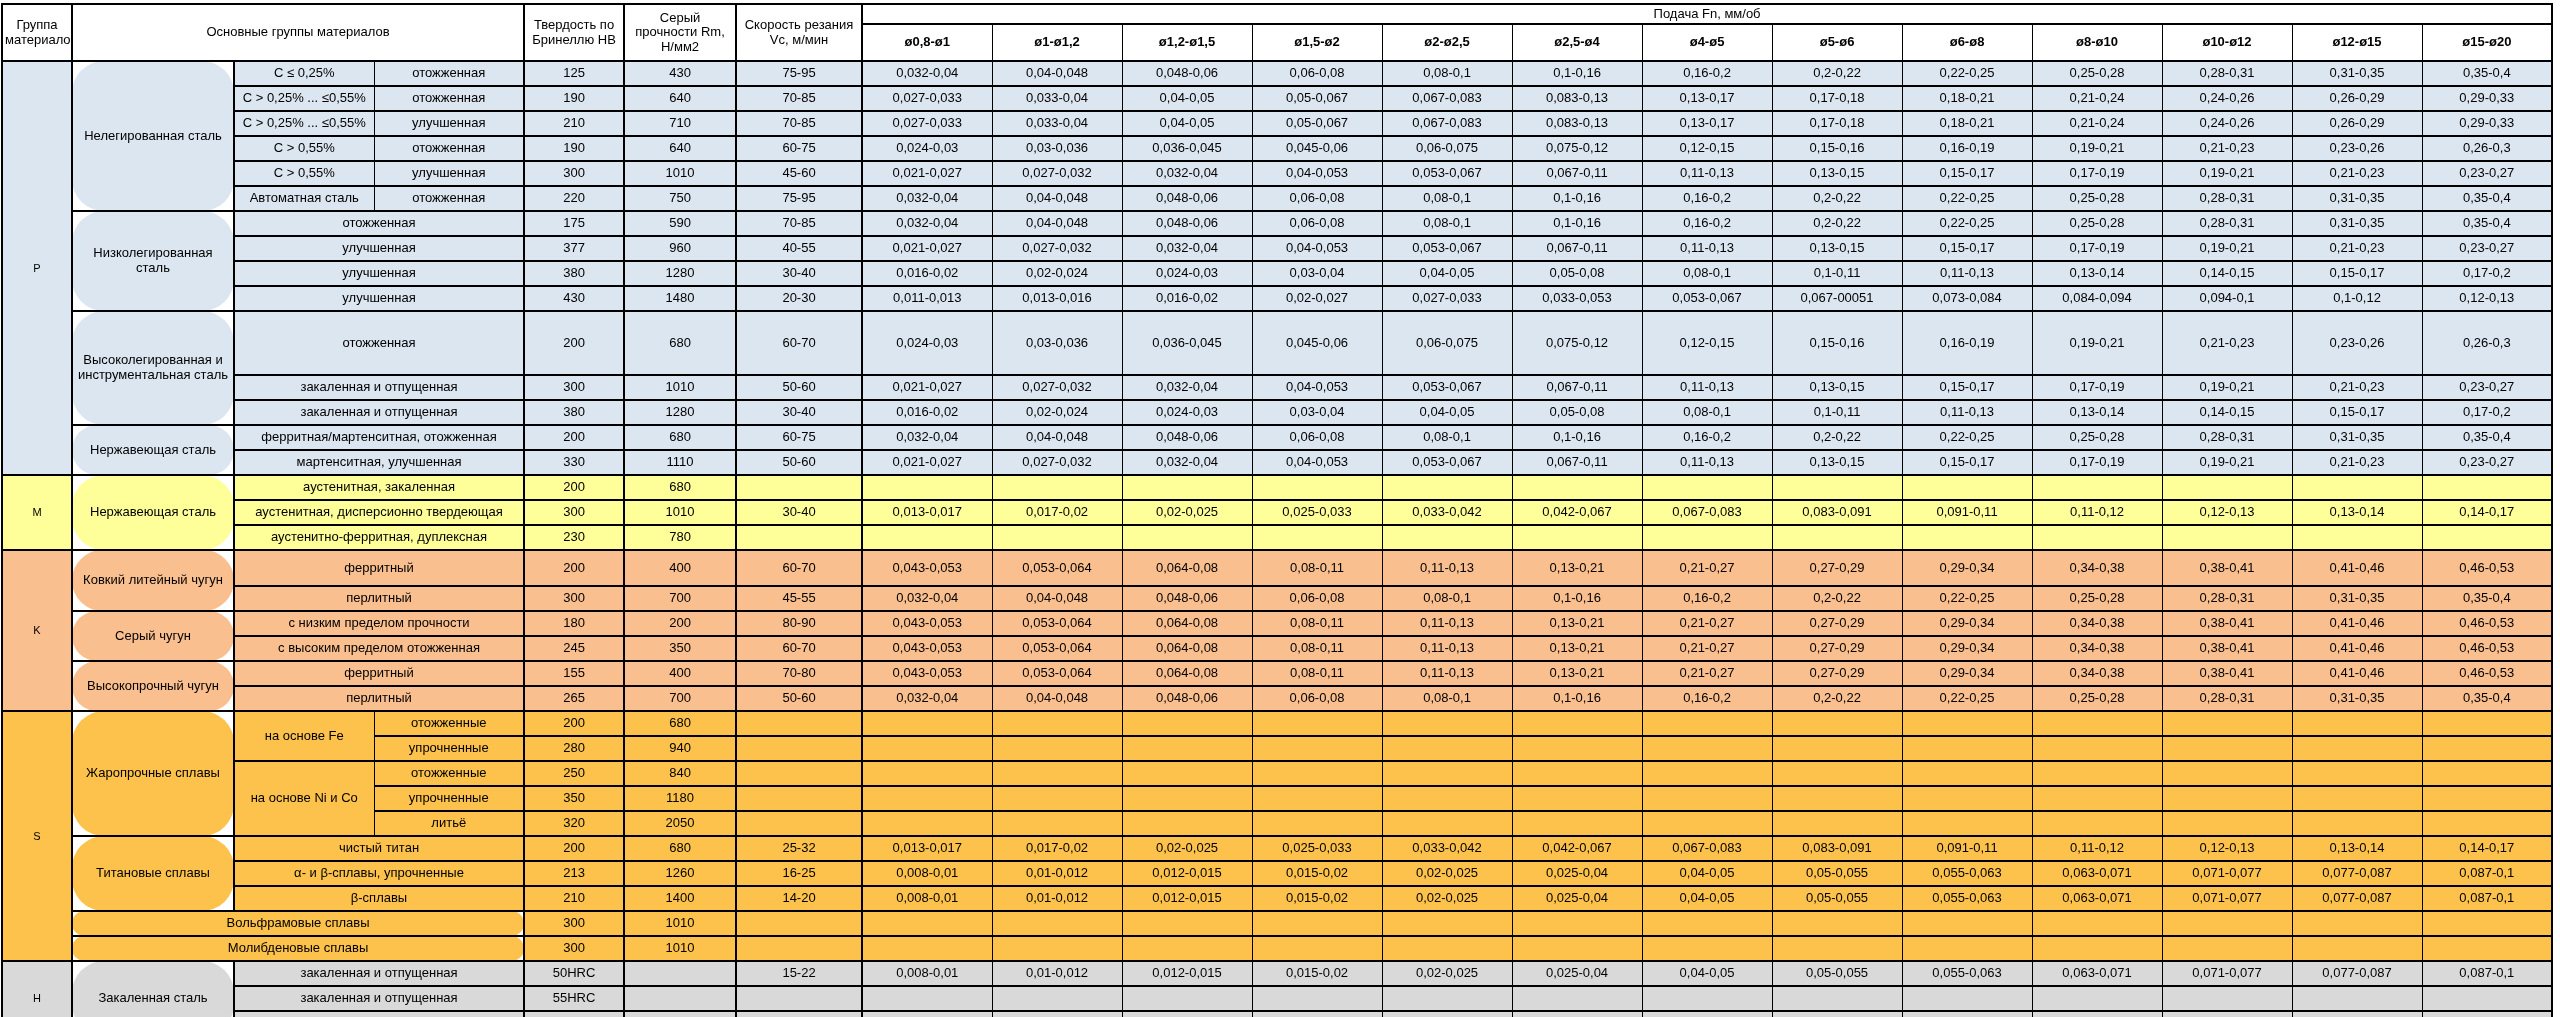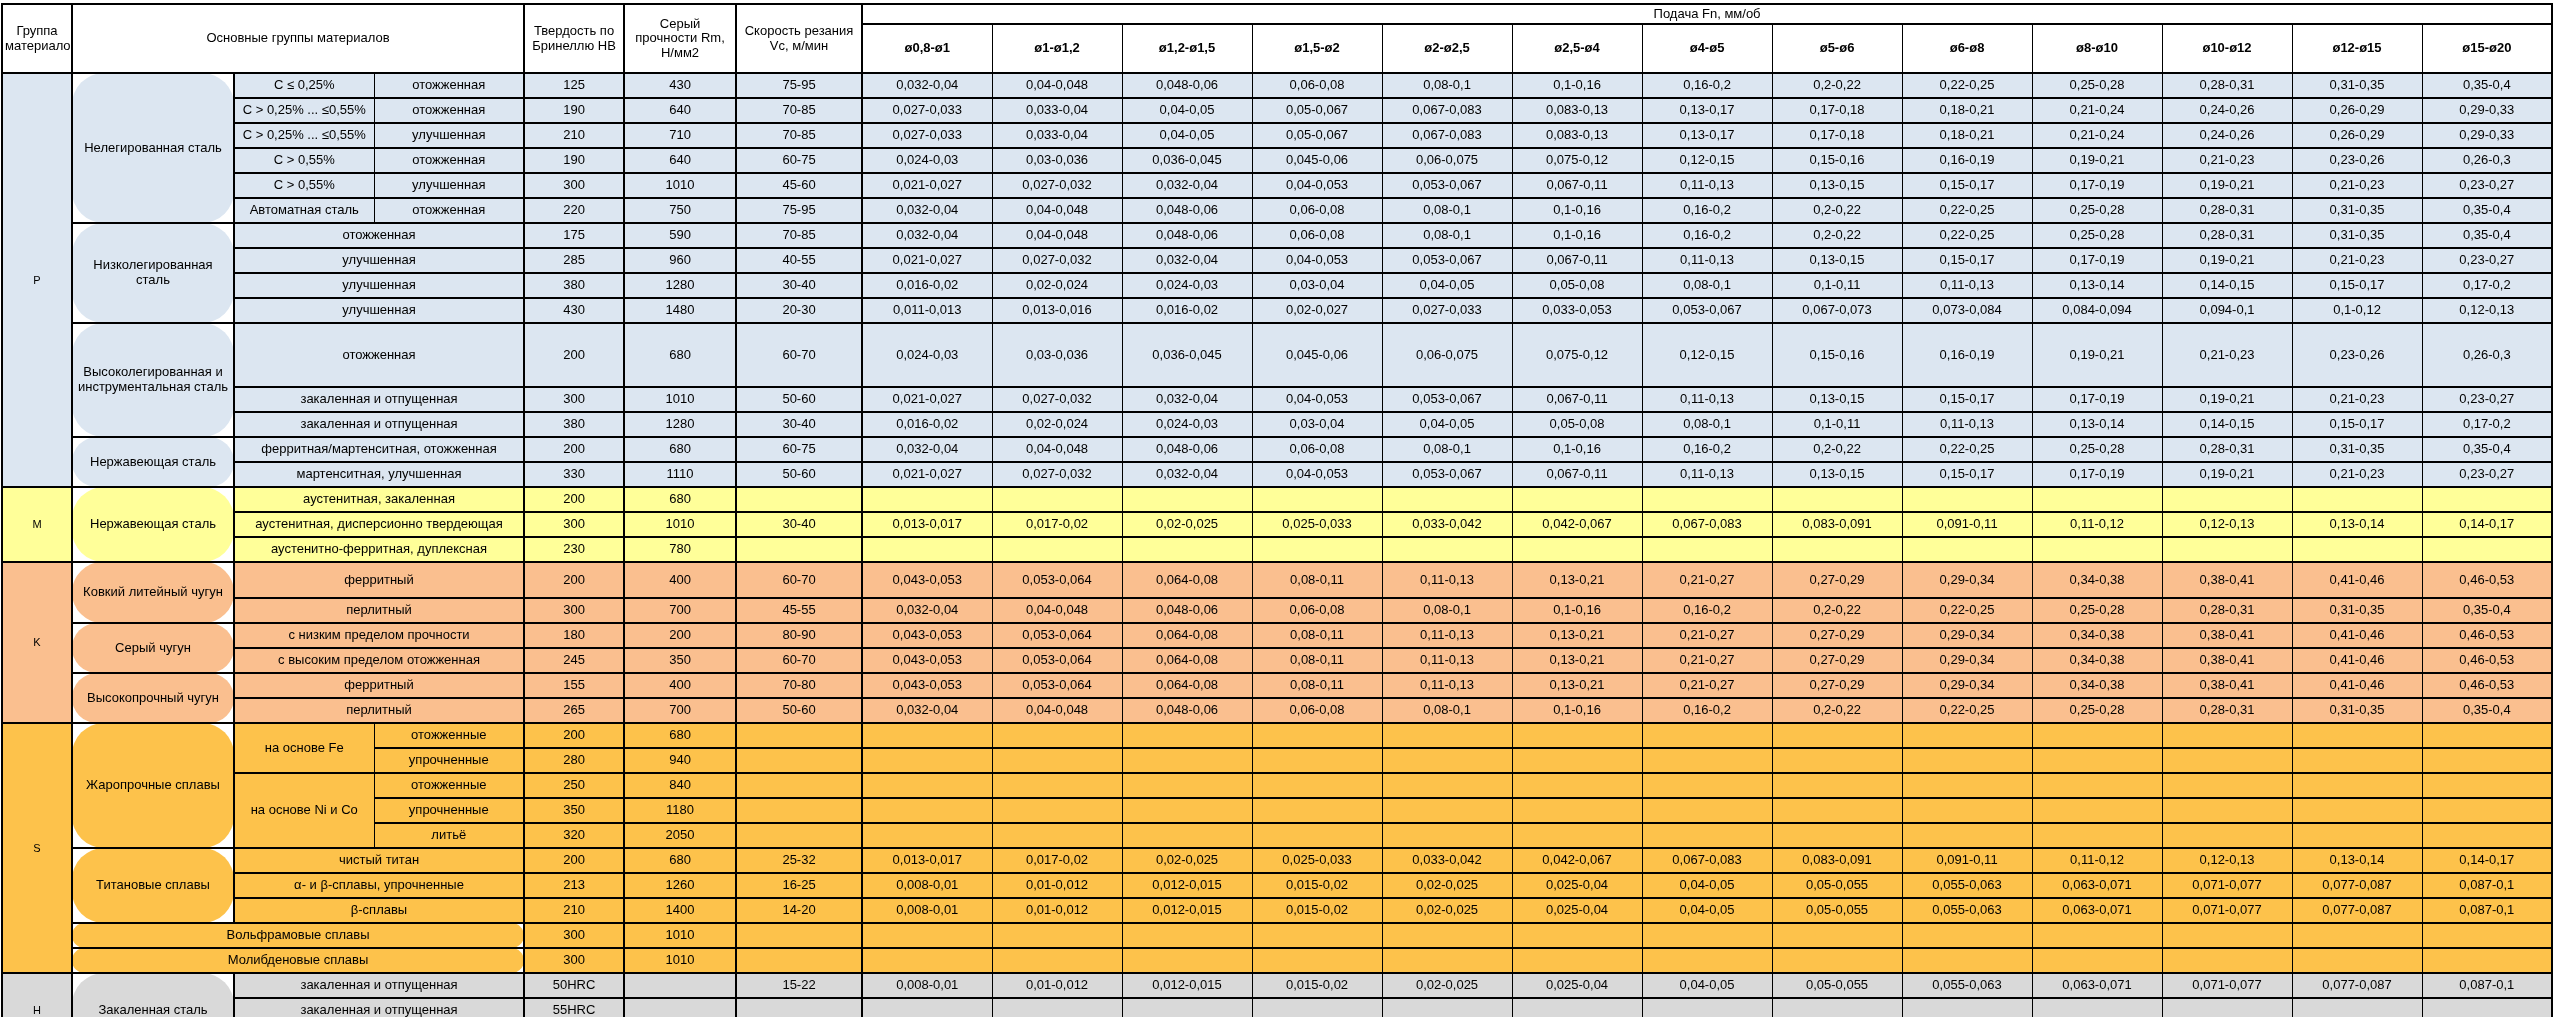--- a/index.html
+++ b/index.html
@@ -5,21 +5,21 @@
   html,body{margin:0;padding:0;background:#ffffff;}
   body{width:2560px;height:1017px;font-family:"Liberation Sans", sans-serif;color:#000;}
   .sheet{padding:3px 0 0 1px;}
   table{border-collapse:collapse;table-layout:fixed;width:2550px;height:994px;border:2px solid var(--border,#000);}
   th,td{border:1px solid var(--border,#000);border-top-width:2px;text-align:center;vertical-align:middle;
         padding:0 2px;overflow:hidden;line-height:1.12;font-size:13px;font-weight:normal;}
   thead th{background:#fff;border-left-width:2px;}
   thead .dia{border-left-width:1px;font-weight:bold;font-size:13px;}
   thead .dia.first{border-left-width:2px;}
   thead tr.h1{height:20px;}
-  thead tr.h2{height:49px;margin-left:20px;}
+  thead tr.h2{height:37px;margin-left:20px;}
   tbody tr{height:25px;}
   td.letter{font-size:11px;border-left-width:2px;}
   td.name{border-left-width:2px;border-radius:32px;}
   td.cond{border-left-width:2px;}
   td.state{border-left-width:1px;}
   td.hb,td.rm,td.vc{border-left-width:2px;}
   td.feed{border-left-width:1px;}
   td.b2{border-left-width:2px;}
   td.tall{height:62px;}
   td.tall2{height:34px;}
@@ -219,21 +219,21 @@
           <td class="feed g-p">0,16-0,2</td>
           <td class="feed g-p">0,2-0,22</td>
           <td class="feed g-p">0,22-0,25</td>
           <td class="feed g-p">0,25-0,28</td>
           <td class="feed g-p">0,28-0,31</td>
           <td class="feed g-p">0,31-0,35</td>
           <td class="feed g-p">0,35-0,4</td>
         </tr>
         <tr>
           <td colspan="2" class="cond g-p">улучшенная</td>
-          <td class="hb g-p">285</td>
+          <td class="hb g-p">377</td>
           <td class="rm g-p">960</td>
           <td class="vc g-p">40-55</td>
           <td class="feed g-p b2">0,021-0,027</td>
           <td class="feed g-p">0,027-0,032</td>
           <td class="feed g-p">0,032-0,04</td>
           <td class="feed g-p">0,04-0,053</td>
           <td class="feed g-p">0,053-0,067</td>
           <td class="feed g-p">0,067-0,11</td>
           <td class="feed g-p">0,11-0,13</td>
           <td class="feed g-p">0,13-0,15</td>
@@ -267,21 +267,21 @@
           <td class="hb g-p">430</td>
           <td class="rm g-p">1480</td>
           <td class="vc g-p">20-30</td>
           <td class="feed g-p b2">0,011-0,013</td>
           <td class="feed g-p">0,013-0,016</td>
           <td class="feed g-p">0,016-0,02</td>
           <td class="feed g-p">0,02-0,027</td>
           <td class="feed g-p">0,027-0,033</td>
           <td class="feed g-p">0,033-0,053</td>
           <td class="feed g-p">0,053-0,067</td>
-          <td class="feed g-p">0,067-0,073</td>
+          <td class="feed g-p">0,067-00051</td>
           <td class="feed g-p">0,073-0,084</td>
           <td class="feed g-p">0,084-0,094</td>
           <td class="feed g-p">0,094-0,1</td>
           <td class="feed g-p">0,1-0,12</td>
           <td class="feed g-p">0,12-0,13</td>
         </tr>
         <tr>
           <td rowspan="3" class="name g-p">Высоколегированная и инструментальная сталь</td>
           <td colspan="2" class="cond g-p tall">отожженная</td>
           <td class="hb g-p">200</td>

